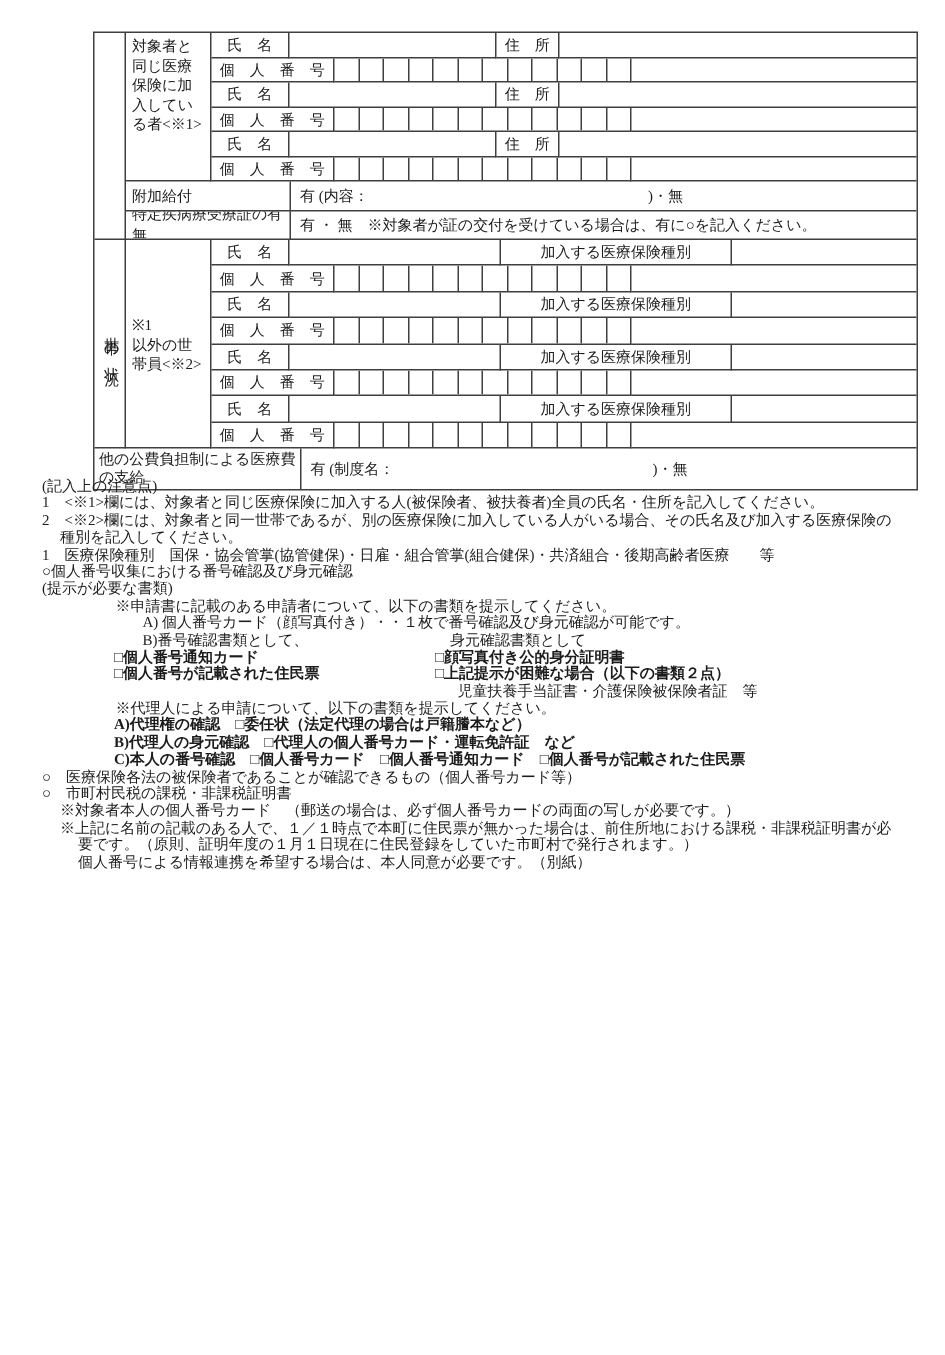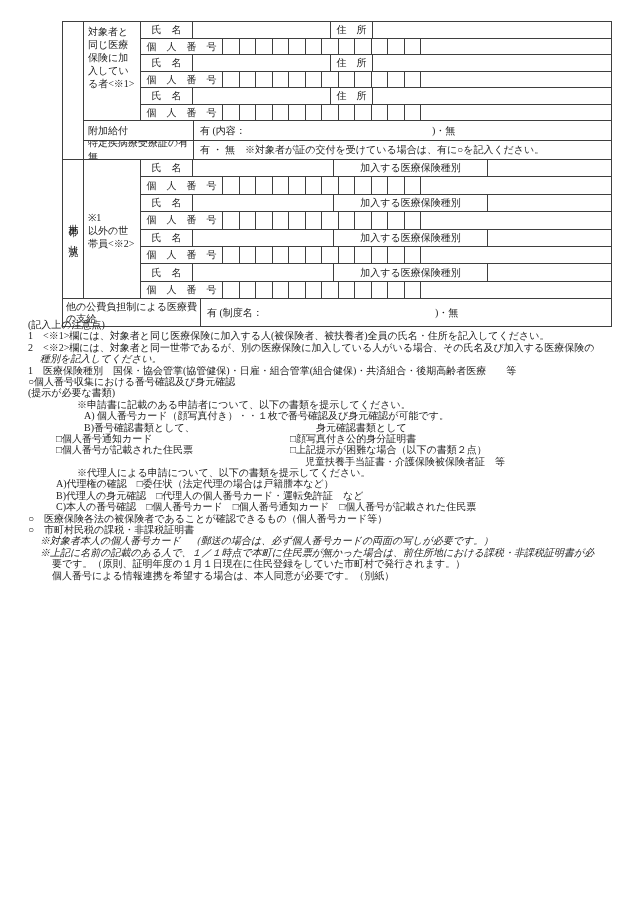--- a/index.html
+++ b/index.html
@@ -43,25 +43,25 @@
   .fillrow{position:relative;display:flex;align-items:center;padding-left:6px;}
   .tailmark{position:absolute;top:50%;transform:translateY(-50%);}
   .vert{writing-mode:vertical-rl;text-orientation:upright;display:flex;align-items:center;justify-content:center;letter-spacing:3px;font-size:10px;}
   .r-pub{height:27px;}
   .w-publab{width:138px;padding:1px 3px;line-height:12px;display:flex;align-items:center;}
   .w-pubval{width:410px;}
   
   .notes{position:absolute;left:0;top:319px;width:630px;font-size:10px;line-height:11.4px;}
   .nl{position:relative;height:11.4px;white-space:nowrap;}
   .i0{padding-left:28px;}
-  .i1{padding-left:40px;font-style:italic;}
+  .i1{padding-left:40px;}
   .i2{padding-left:52px;}
   .i3{padding-left:77px;}
-  .i4{padding-left:68px;margin-left:16px;}
-  .i5{padding-left:56px;}
+  .i4{padding-left:95px;}
+  .i5{padding-left:76px;font-weight:bold;}
   .i6{padding-left:305px;}
   .col2{position:absolute;top:0;}
   .c2a{left:300px;}
   .c2b{left:290px;}
 </style>
 </head>
 <body>
 
 <div class="sheet">
 

